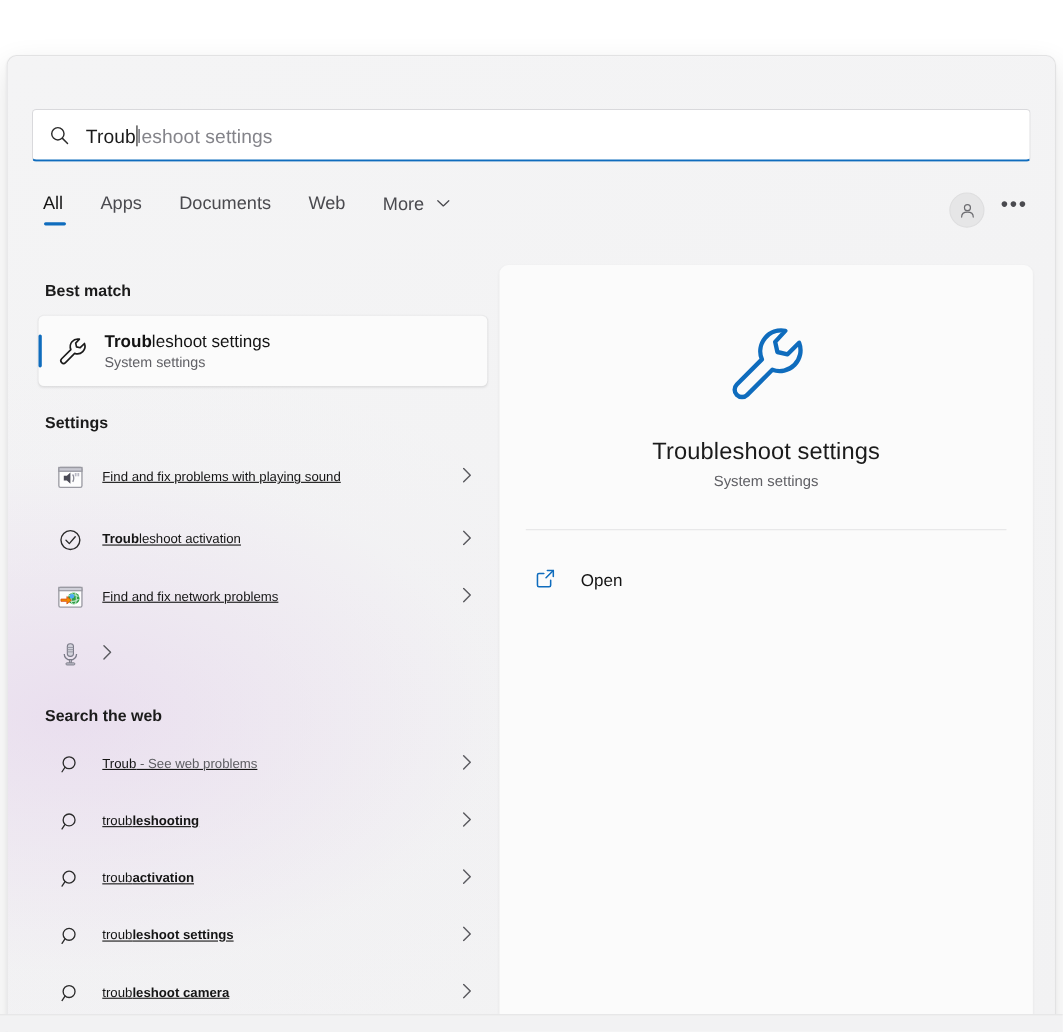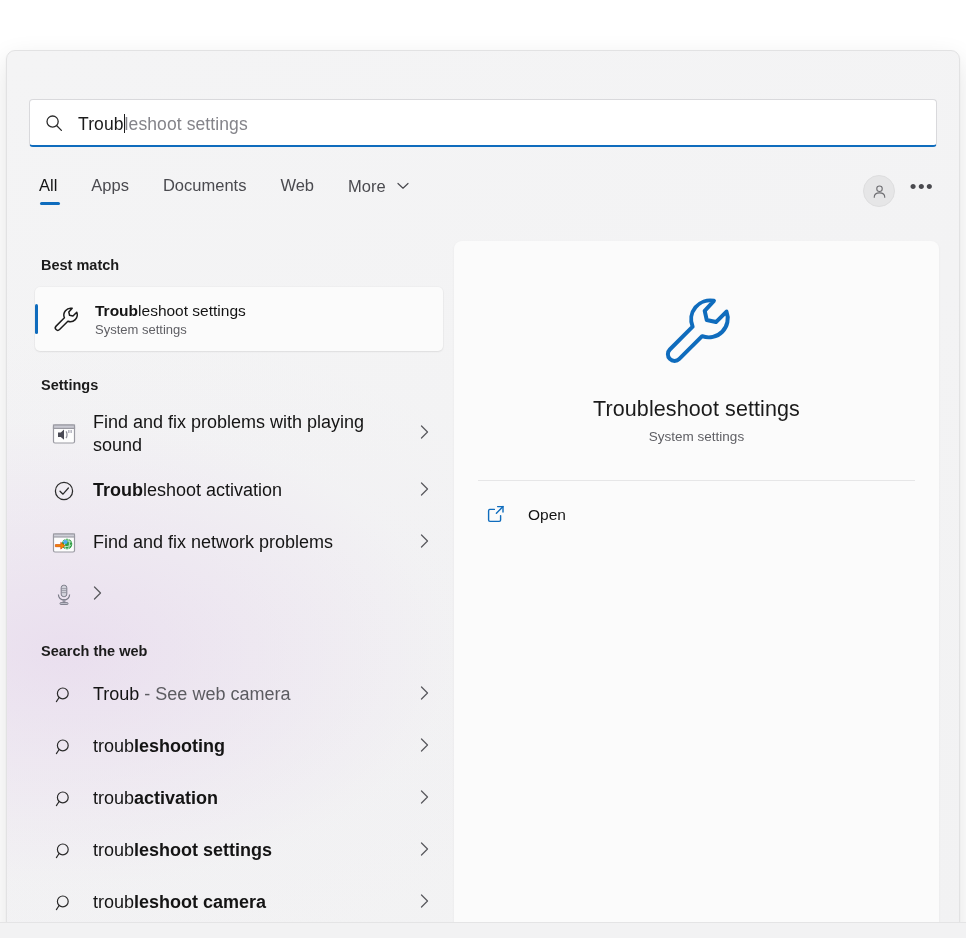--- a/index.html
+++ b/index.html
@@ -132,22 +132,22 @@
     margin-left: 6px;
     width: 408px;
   }
   .result-row.tall { height: 62px; }
   .row-icon {
     width: 26px; height: 26px; flex: 0 0 auto;
     margin-right: 16px;
     display: flex; align-items: center; justify-content: center;
   }
   .row-label {
-    font-size: 18px; color: #141414; flex: 1 1 auto;
-    line-height: 1.28; padding-right: 10px;
+    font-size: 12px; color: #141414; flex: 1 1 auto;
+    line-height: 1.28; padding-right: 10px; text-decoration: underline;
   }
   .row-label b { font-weight: bold; }
   .row-label .muted { color: #5c5c61; }
   .row-chevron { color: #5a5a5f; flex: 0 0 auto; }
 
   
   #preview-pane {
     position: absolute;
     left: 447px; top: 190px;
     width: 485px; height: 722px;
@@ -164,21 +164,21 @@
   #preview-subtitle {
     margin-top: 7px;
     font-size: 13.5px; color: #606065;
   }
   #preview-divider {
     margin: 36px 24px 0 24px;
     height: 1px; background: #e6e6e7;
   }
   #preview-actions { padding: 12px 24px 0 24px; }
   .action-item {
-    display: flex; align-items: center;
+    display: flex; align-items: flex-end;
     height: 44px; border-radius: 4px; padding: 0 8px;
   }
   .action-icon { width: 22px; height: 22px; margin-right: 20px; color: #0f6cbd; flex:0 0 auto; }
   .action-label { font-size: 15.5px; color: #141414; }
 
   
   #bottom-strip {
     position: absolute; left: 0; bottom: 0; width: 966px; height: 16px;
     background: #f2f2f3;
     border-top: 1px solid #e4e4e5;
@@ -338,21 +338,21 @@
     <div class="section-head" style="padding-top:22px;">Search the web</div>
 
     <div class="result-row">
       <span class="row-icon">
         <svg width="20" height="20" viewBox="0 0 20 20" fill="none" stroke="#2b2b2b" stroke-width="1.2">
           <circle cx="8.8" cy="8.4" r="5.4"></circle>
           <line x1="5.1" y1="12.5" x2="2.4" y2="16.6" stroke-linecap="round"></line>
         </svg>
       </span>
       <span class="row-label">
-        <span>Troub</span><span class="muted"> - See web camera</span>
+        <span>Troub</span><span class="muted"> - See web problems</span>
       </span>
       <span class="row-chevron">
         <svg width="9" height="14" viewBox="0 0 9 14" fill="none" stroke="currentColor" stroke-width="1.3">
           <polyline points="1.5,1 7.5,7 1.5,13" stroke-linecap="round" stroke-linejoin="round"></polyline>
         </svg>
       </span>
     </div>
 
     <div class="result-row">
       <span class="row-icon">

